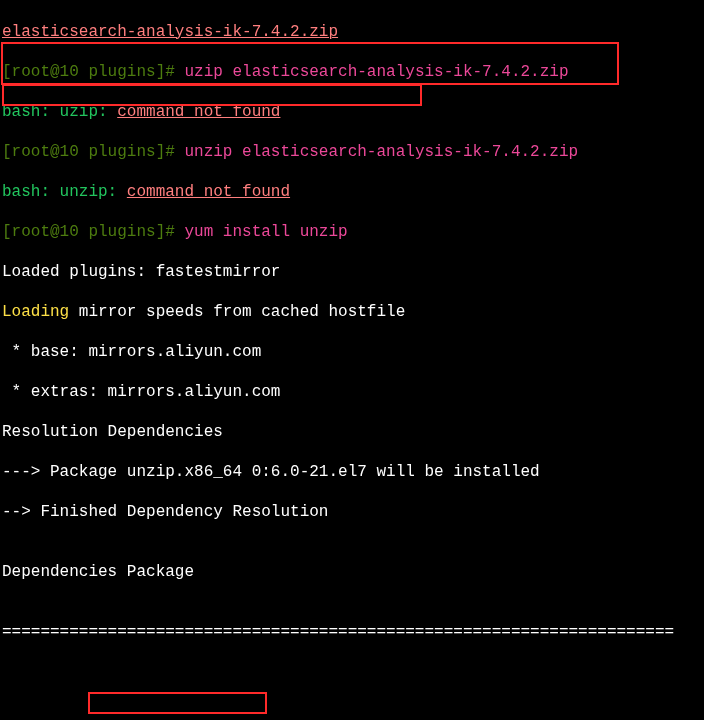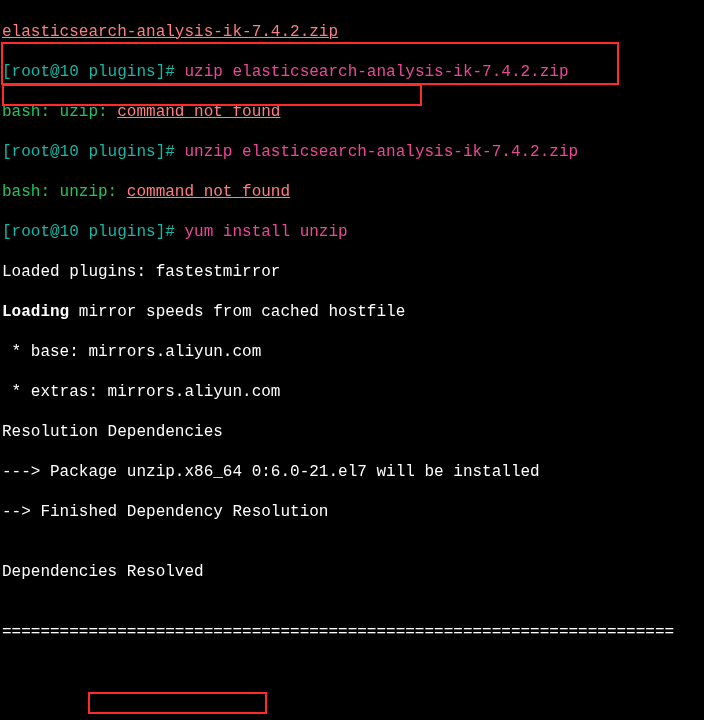--- a/index.html
+++ b/index.html
@@ -14,25 +14,25 @@
     font-family: "Courier New", Courier, monospace;
     font-size: 16px;
     line-height: 20px;
     color: #ffffff;
     background: #000;
     padding: 2px 2px;
     position: relative;
     white-space: pre;
   }
   .line { display: block; white-space: pre; }
-  .prompt { color: #14b8a6; }
+  .prompt { color: #4d7c0f; }
   .cmd { color: #ec4899; }
   .errorlabel { color: #22c55e; }
   .err-underline { color: #ff7f7f; text-decoration: underline; text-decoration-color: #ff7f7f; text-decoration-thickness: 1px; }
-  .blue { color: #ffffff; font-weight: bold; }
+  .blue { color: #fde047; }
   .redbox1 {
     position: absolute;
     left: 1px;
     top: 42px;
     width: 614px;
     height: 39px;
     border: 2px solid #ff2a2a;
     pointer-events: none;
   }
   .redbox2 {
@@ -68,21 +68,21 @@
 <span class="line"><span class="errorlabel">bash: unzip: </span><span class="err-underline">command not found</span></span>
 <span class="line"><span class="prompt">[root@10 plugins]# </span><span class="cmd">yum install unzip</span></span>
 <span class="line">Loaded plugins: fastestmirror</span>
 <span class="line"><span class="blue">Loading</span><span> mirror speeds from cached hostfile</span></span>
 <span class="line"> * base: mirrors.aliyun.com</span>
 <span class="line"> * extras: mirrors.aliyun.com</span>
 <span class="line">Resolution Dependencies</span>
 <span class="line">---&gt; Package unzip.x86_64 0:6.0-21.el7 will be installed</span>
 <span class="line">--&gt; Finished Dependency Resolution</span>
 <span class="line"></span>
-<span class="line">Dependencies Resolved</span>
+<span class="line">Dependencies Package</span>
 <span class="line"></span>
 <span class="line dbl-sep">======================================================================</span>
 
 
 
 
 <span class="line"></span>
 
 
 

